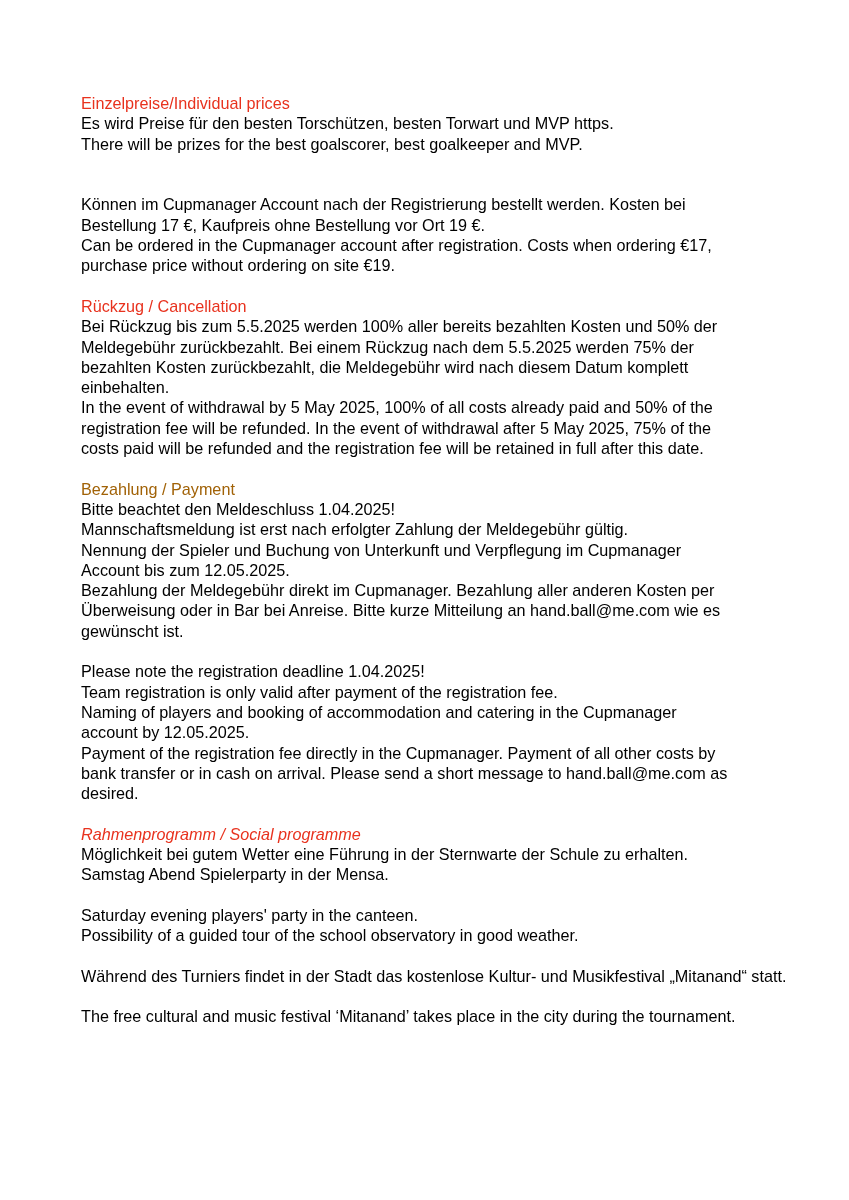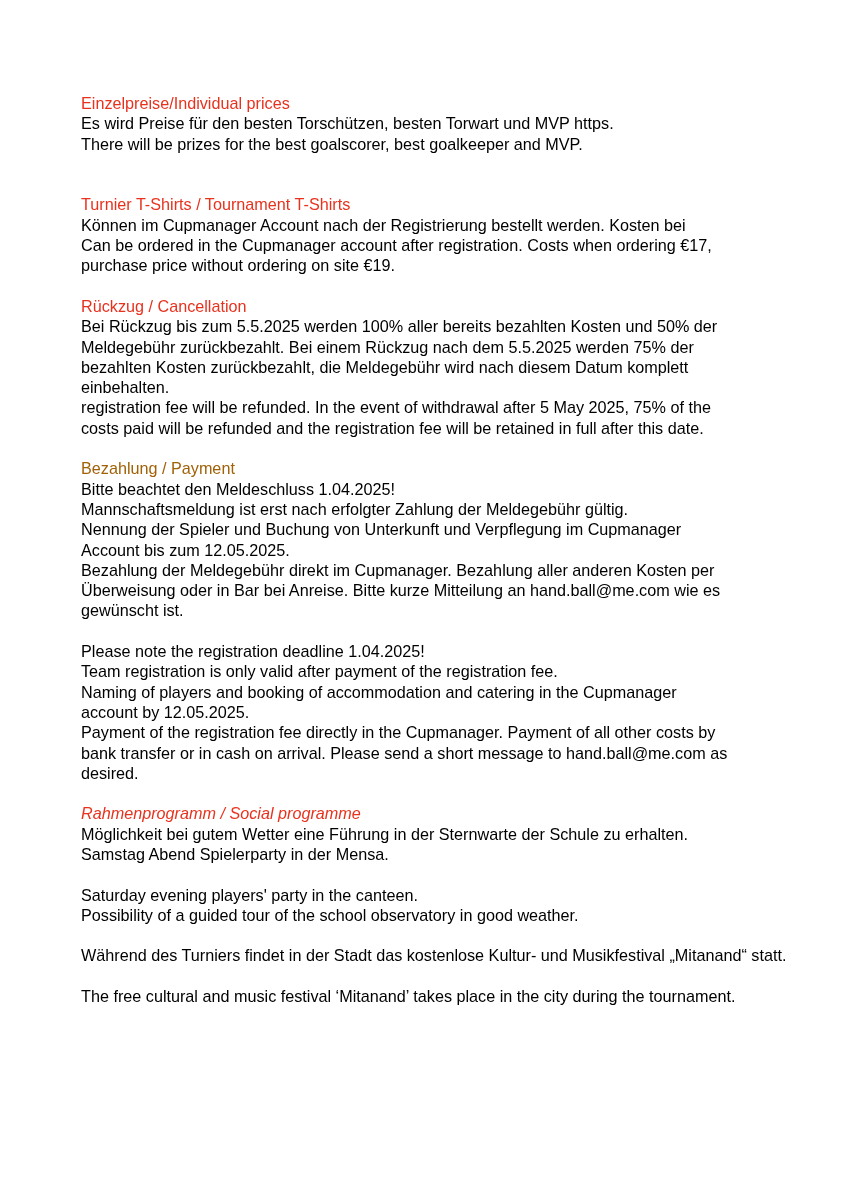--- a/index.html
+++ b/index.html
@@ -24,32 +24,33 @@
 <div class="page">
 
   <div class="section">
     <div class="heading" style="color: rgb(232, 50, 30);">Einzelpreise/Individual prices</div>
     <div class="line">Es wird Preise für den besten Torschützen, besten Torwart und MVP https.</div>
     <div class="line">There will be prizes for the best goalscorer, best goalkeeper and MVP.</div>
   </div>
   <div class="gap"></div>
 
   <div class="section">
-    <div class="heading" style="color: rgb(232, 50, 30);">Turnier T-Shirts / Tournament T-Shirts</div>
     <div class="line">Können im Cupmanager Account nach der Registrierung bestellt werden. Kosten bei</div>
+    <div class="line">Bestellung 17 €, Kaufpreis ohne Bestellung vor Ort 19 €.</div>
     <div class="line">Can be ordered in the Cupmanager account after registration. Costs when ordering €17,</div>
     <div class="line">purchase price without ordering on site €19.</div>
   </div>
 
   <div class="section">
     <div class="heading" style="color: rgb(232, 50, 30);">Rückzug / Cancellation</div>
     <div class="line">Bei Rückzug bis zum 5.5.2025 werden 100% aller bereits bezahlten Kosten und 50% der</div>
     <div class="line">Meldegebühr zurückbezahlt. Bei einem Rückzug nach dem 5.5.2025 werden 75% der</div>
     <div class="line">bezahlten Kosten zurückbezahlt, die Meldegebühr wird nach diesem Datum komplett</div>
     <div class="line">einbehalten.</div>
+    <div class="line">In the event of withdrawal by 5 May 2025, 100% of all costs already paid and 50% of the</div>
     <div class="line">registration fee will be refunded. In the event of withdrawal after 5 May 2025, 75% of the</div>
     <div class="line">costs paid will be refunded and the registration fee will be retained in full after this date.</div>
   </div>
 
   <div class="section">
     <div class="heading" style="color: #a16207;">Bezahlung / Payment</div>
     <div class="line">Bitte beachtet den Meldeschluss 1.04.2025!</div>
     <div class="line">Mannschaftsmeldung ist erst nach erfolgter Zahlung der Meldegebühr gültig.</div>
     <div class="line">Nennung der Spieler und Buchung von Unterkunft und Verpflegung im Cupmanager</div>
     <div class="line">Account bis zum 12.05.2025.</div>

